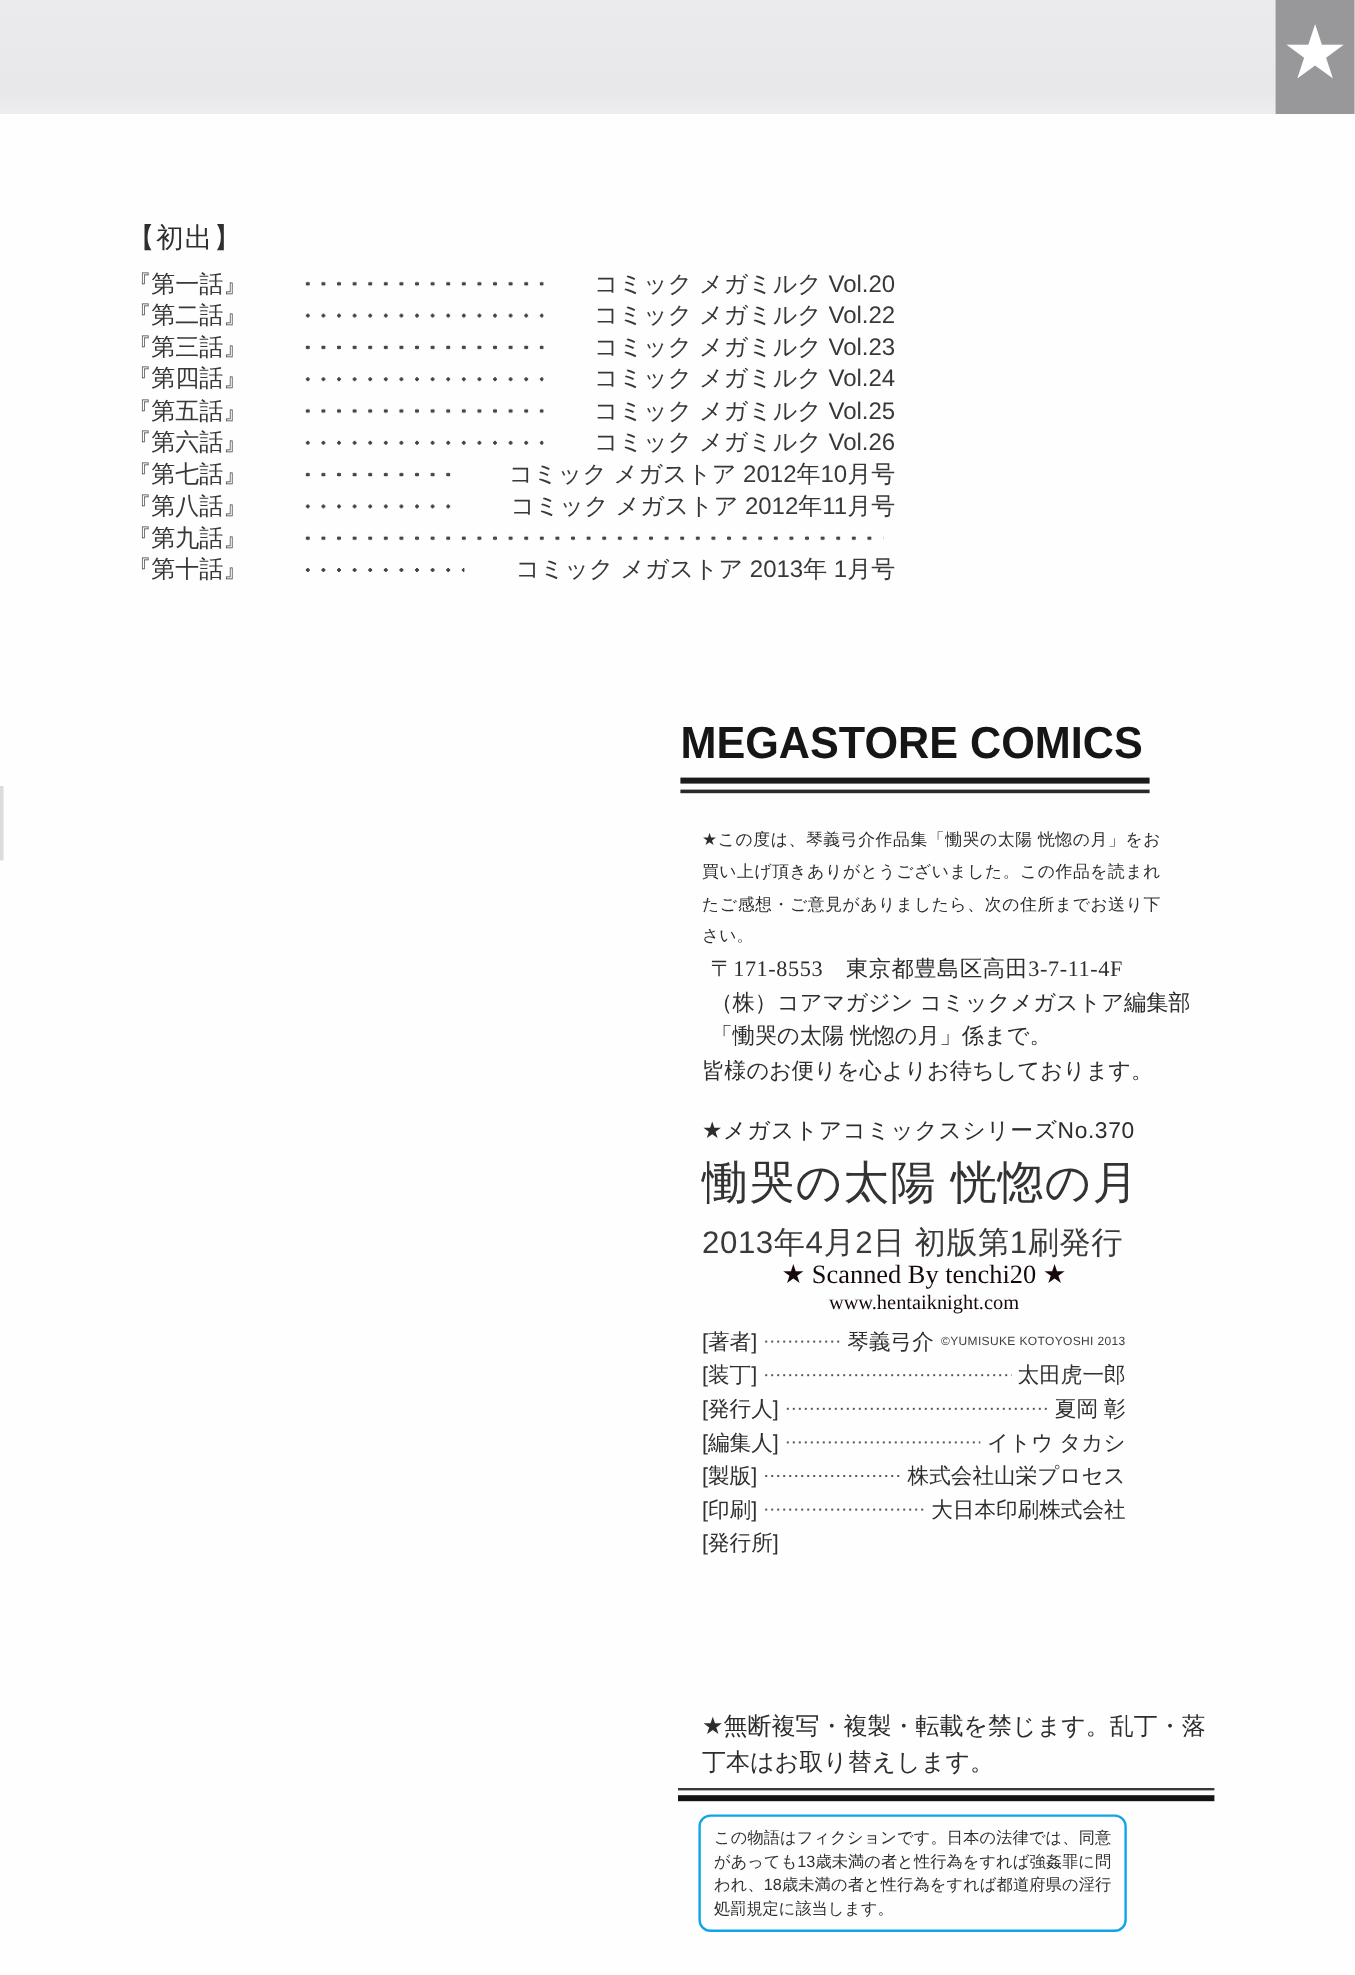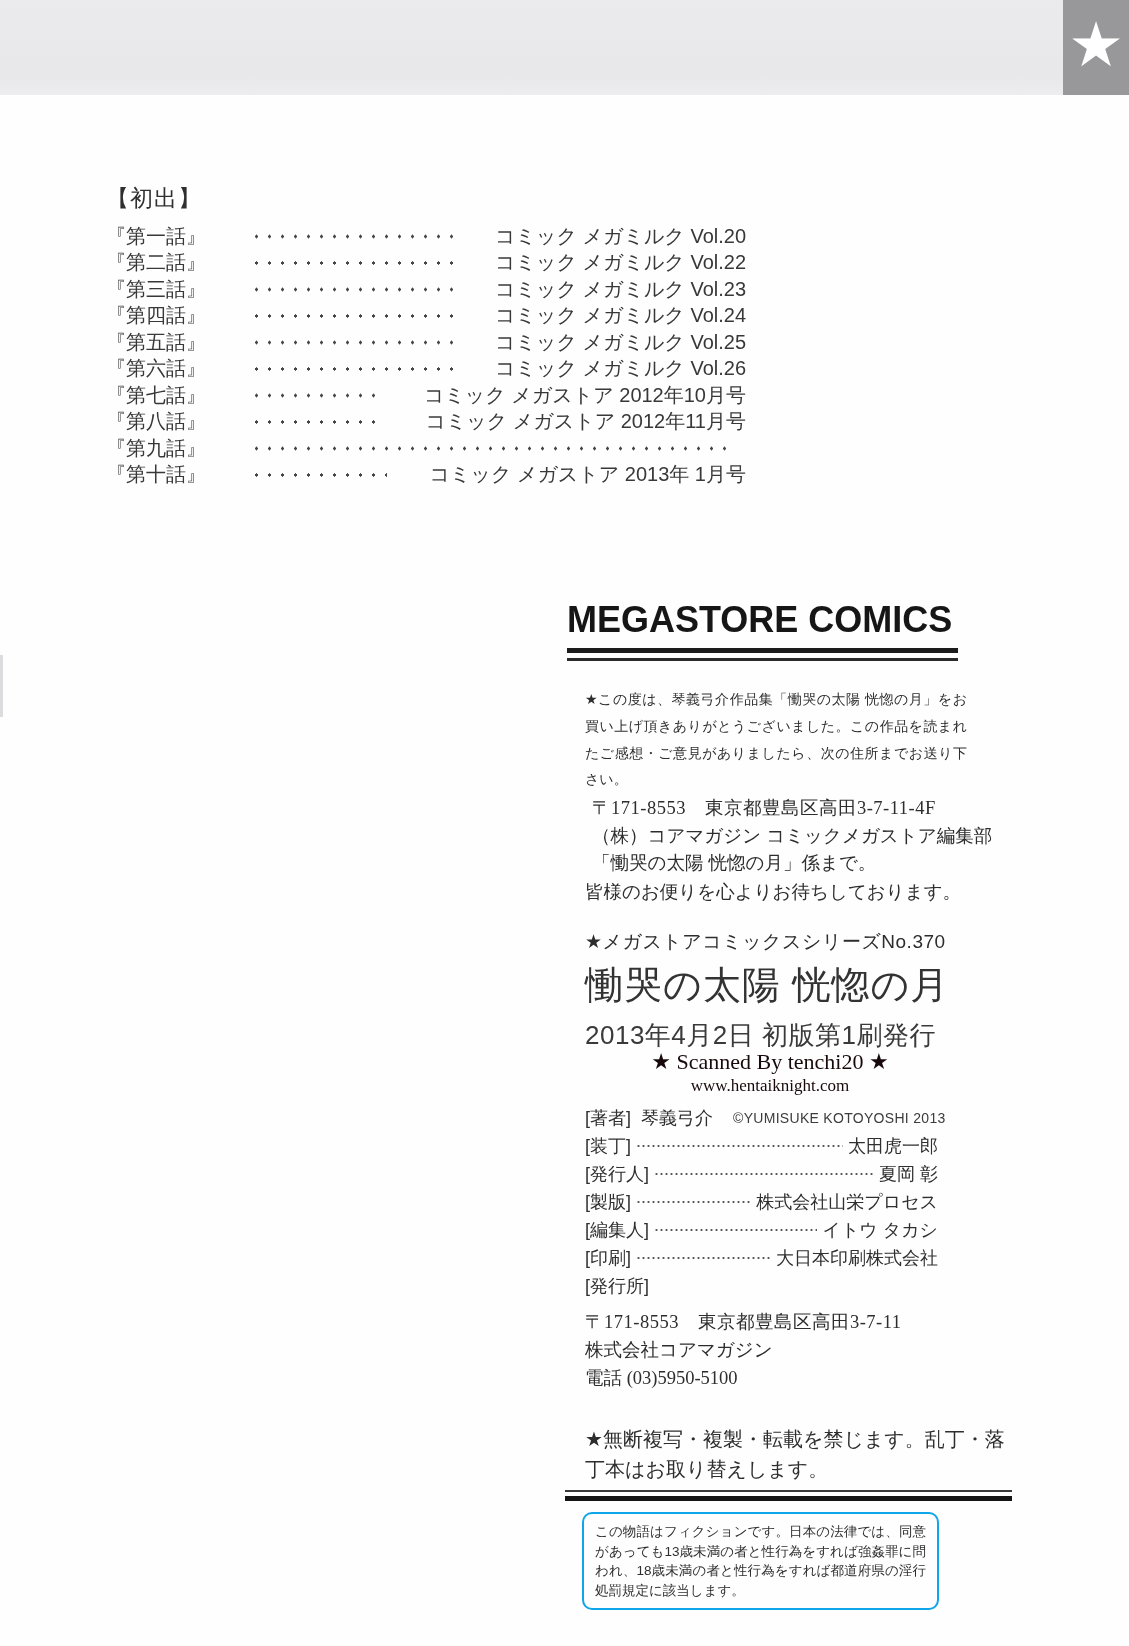--- a/index.html
+++ b/index.html
@@ -64,21 +64,21 @@
 
   .credits { position:absolute; left:585px; top:1104px; width:353px; color:#2f2f2f; }
   .credit-row { display:flex; align-items:center; height:28px; font-size:18px; white-space:nowrap; }
   .credit-row .clabel { flex:none; }
   .credit-row .cleader {
     flex:1; height:28px; margin:0 5px;
     background-image:radial-gradient(circle,#555 1px,transparent 1.2px);
     background-size:5px 28px; background-repeat:repeat-x; background-position:0 center;
   }
   .credit-row .cval { flex:none; }
-  .credit-row .cnote { flex:none; font-size:14px; margin-left:20px; color:#3c3c3c; letter-spacing:0.3px; }
+  .credit-row .cnote { flex:none; font-size:10px; margin-left:6px; color:#3c3c3c; letter-spacing:0.3px; }
 
   .publisher { position:absolute; left:585px; top:1308px; width:420px; font-size:18.5px; line-height:28px; color:#2d2d2d; }
   .publisher .postal2 { font-family:"Liberation Serif","DejaVu Serif",serif; letter-spacing:0.5px; }
   .publisher .phone { font-family:"Liberation Serif","DejaVu Serif",serif; }
 
   .notice { position:absolute; left:585px; top:1424px; width:432px;
     font-size:20px; line-height:30px; color:#2d2d2d; }
 
   .bottom-rule { position:absolute; left:565px; top:1490px; width:447px; }
   .bottom-rule .thin { height:2px; background:#3a3a3a; }
@@ -192,44 +192,39 @@
       <span class="clabel">[装丁]</span>
       <span class="cleader"></span>
       <span class="cval">太田虎一郎</span>
     </div>
     <div class="credit-row">
       <span class="clabel">[発行人]</span>
       <span class="cleader"></span>
       <span class="cval">夏岡 彰</span>
     </div>
     <div class="credit-row">
+      <span class="clabel">[編集人]</span>
+      <span class="cleader"></span>
+      <span class="cval">イトウ タカシ</span>
+    </div>
+    <div class="credit-row">
       <span class="clabel">[製版]</span>
       <span class="cleader"></span>
       <span class="cval">株式会社山栄プロセス</span>
     </div>
     <div class="credit-row">
-      <span class="clabel">[編集人]</span>
-      <span class="cleader"></span>
-      <span class="cval">イトウ タカシ</span>
-    </div>
-    <div class="credit-row">
       <span class="clabel">[印刷]</span>
       <span class="cleader"></span>
       <span class="cval">大日本印刷株式会社</span>
     </div>
     <div class="credit-row">
       <span class="clabel">[発行所]</span>
     </div>
   </div>
 
-  <div class="publisher">
-    <div class="postal2">〒171-8553　東京都豊島区高田3-7-11</div>
-    <div>株式会社コアマガジン</div>
-    <div class="phone">電話 (03)5950-5100</div>
-  </div>
 
   <div class="notice">★無断複写・複製・転載を禁じます。乱丁・落丁本はお取り替えします。</div>
 
   <div class="bottom-rule">
     <div class="thin"></div>
     <div class="thick"></div>
   </div>
 
   <div class="disclaimer-box">この物語はフィクションです。日本の法律では、同意があっても13歳未満の者と性行為をすれば強姦罪に問われ、18歳未満の者と性行為をすれば都道府県の淫行処罰規定に該当します。</div>
 

